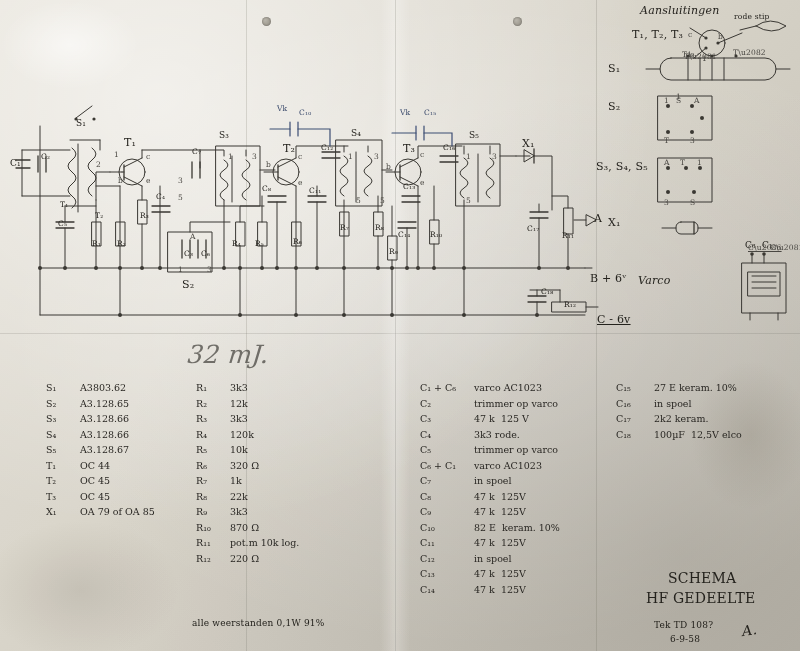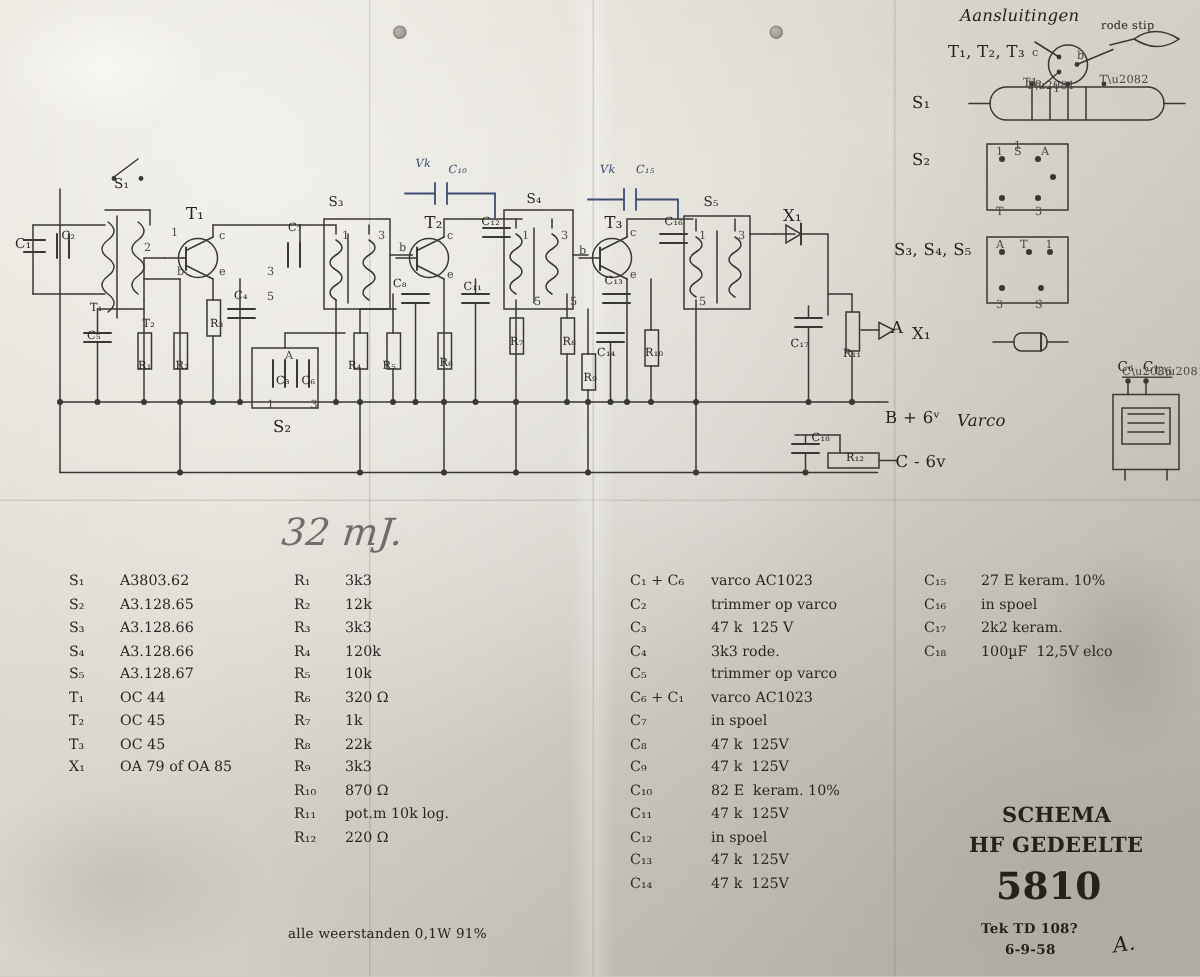--- a/index.html
+++ b/index.html
@@ -30,21 +30,21 @@
 
   
   .hw{
     position:absolute;
     font-family:"DejaVu Serif", serif;
     color:#2e2c29;
     white-space:pre;
     letter-spacing:0.2px;
   }
   .ink{color:#26241f;}
-  .blue{color:#3a4a6b;font-style:italic;}
+  .blue{color:#3a4a6b;}
   .pencil{color:#4a4843;}
   .sm{font-size:9px;}
   .xs{font-size:7.5px;}
   .md{font-size:11px;}
   .lg{font-size:14px;}
   .xxl{font-size:25px;}
   .it{font-style:italic;}
   .sk{transform:skewX(-6deg);}
 
   
@@ -369,21 +369,21 @@
     <span class="hw xs ink" style="left:443px;top:143px;">C₁₆</span>
     <span class="hw sm ink" style="left:469px;top:130px;">S₅</span>
     <span class="hw md ink" style="left:522px;top:137px;">X₁</span>
     <span class="hw xs ink" style="left:527px;top:224px;">C₁₇</span>
     <span class="hw xs ink" style="left:562px;top:231px;">R₁₁</span>
     <span class="hw xs ink" style="left:541px;top:287px;">C₁₈</span>
     <span class="hw xs ink" style="left:564px;top:300px;">R₁₂</span>
     <span class="hw md ink" style="left:594px;top:212px;">A</span>
     <span class="hw md ink" style="left:590px;top:272px;">B + 6ᵛ</span>
     <span class="hw md ink it" style="left:638px;top:274px;">Varco</span>
-    <span class="hw md ink" style="left:597px;top:301px;">C - 6v</span>
+    <span class="hw md ink" style="left:597px;top:313px;text-decoration:underline;">C - 6v</span>
     <span class="hw xs blue" style="left:277px;top:104px;">Vk</span>
     <span class="hw xs blue" style="left:400px;top:108px;">Vk</span>
 
     <span class="hw xs pencil" style="left:96px;top:160px;">2</span>
     <span class="hw xs pencil" style="left:114px;top:150px;">1</span>
     <span class="hw xs pencil" style="left:146px;top:152px;">c</span>
     <span class="hw xs pencil" style="left:146px;top:176px;">e</span>
     <span class="hw xs pencil" style="left:118px;top:176px;">b</span>
     <span class="hw xs pencil" style="left:178px;top:176px;">3</span>
     <span class="hw xs pencil" style="left:178px;top:193px;">5</span>
@@ -487,22 +487,21 @@
 
   <div class="list" style="left:616px;top:380px;">
     <div class="row"><span style="width:38px;display:inline-block;">C₁₅</span><span>27 E keram. 10%</span></div>
     <div class="row"><span style="width:38px;display:inline-block;">C₁₆</span><span>in spoel</span></div>
     <div class="row"><span style="width:38px;display:inline-block;">C₁₇</span><span>2k2 keram.</span></div>
     <div class="row"><span style="width:38px;display:inline-block;">C₁₈</span><span>100µF  12,5V elco</span></div>
   </div>
 
   <span class="hw sm ink" style="left:192px;top:618px;">alle weerstanden 0,1W 91%</span>
 
-  <div class="title-block" style="left:640px;top:536px;font-weight:bold;">
+  <div class="title-block" style="left:640px;top:570px;">
     <div class="hw lg ink" style="position:relative;left:28px;top:0;">SCHEMA</div>
     <div class="hw lg ink" style="position:relative;left:6px;top:4px;">HF GEDEELTE</div>
-    <div class="hw xxl ink" style="position:relative;left:24px;top:8px;">5810</div>
     <div class="hw sm ink" style="position:relative;left:14px;top:18px;">Tek TD 108?</div>
     <div class="hw sm ink" style="position:relative;left:30px;top:22px;">6-9-58</div>
   </div>
   <span class="hw lg ink it" style="left:742px;top:622px;transform:rotate(-8deg);">A.</span>
 
 </div>
 
 </body></html>

